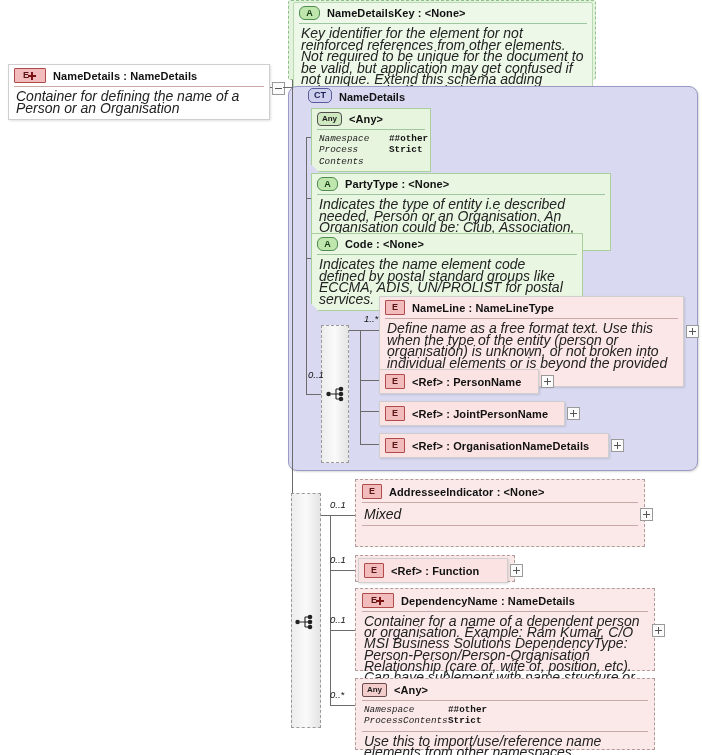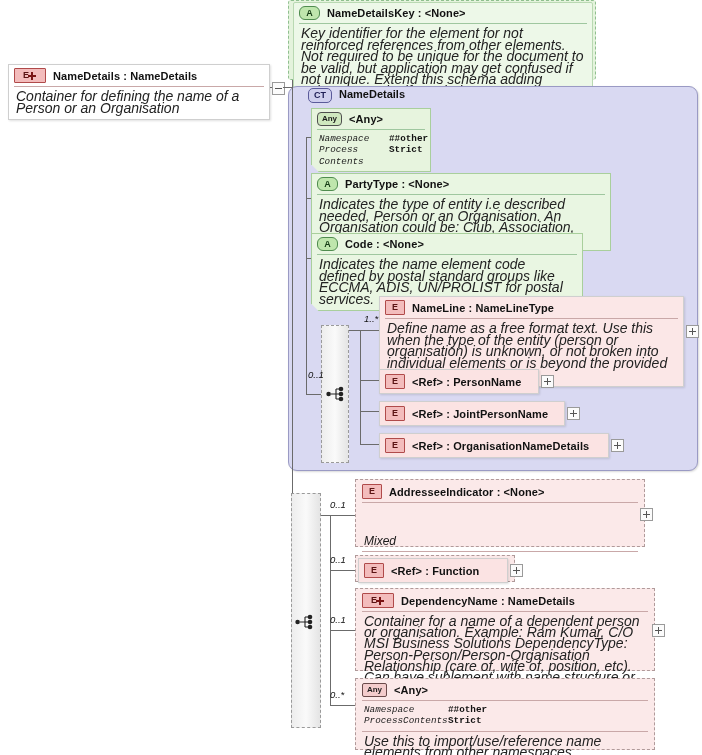--- a/index.html
+++ b/index.html
@@ -36,21 +36,21 @@
   .plusglyph{display:inline-block;width:10px;height:10px;position:relative;margin-left:-3px;}
   .plusglyph:before,.plusglyph:after{content:"";position:absolute;background:#7a1414;}
   .plusglyph:before{left:1px;top:4px;width:8px;height:2px;}
   .plusglyph:after{top:1px;left:4px;height:8px;width:2px;}
   .chip-ep{width:32px;height:15px;border:1.4px solid #b04a4a;background:#f3bcbc;color:#5a1414;border-radius:1px;gap:1px;}
 
   
   .props{display:grid;grid-template-columns:84px auto;padding:3px 7px 4px 7px;font-size:9.3px;line-height:11.4px;font-family:Liberation Mono, monospace;}
   .props .k{font-style:italic;color:#222;}
   .props .v{font-weight:bold;color:#111;}
-  .mixedrow{display:grid;grid-template-columns:44px auto;padding:3px 7px 3px 7px;font-size:12px;margin-top:28px;}
+  .mixedrow{display:grid;grid-template-columns:44px auto;padding:3px 7px 3px 7px;font-size:14px;}
 
   
   .ct-box{position:absolute;box-sizing:border-box;border:1px solid #9a9ac4;
           border-radius:9px;background:#d9d9f2;box-shadow:1px 1px 2px rgba(0,0,0,.15);}
   .dashed-region{position:absolute;box-sizing:border-box;border:1px dashed #b09a9a;background:#fbe9e9;}
   .green-region{position:absolute;box-sizing:border-box;border:1px dashed #8fbf8f;background:#e4f3dc;}
 
   
   .compositor{position:absolute;box-sizing:border-box;border:1px dashed #9a9a9a;
               background:linear-gradient(to right,#ededed,#fafafa,#e4e4e4);}
@@ -98,21 +98,21 @@
     <div class="hdr">
       <span class="chip chip-a">A</span>
       <span class="ttl">NameDetailsKey : &lt;None&gt;</span>
     </div>
     <div class="sep"></div>
     <div class="body">Key identifier for the element for not reinforced references from other elements. Not required to be unique for the document to be valid, but application may get confused if not unique. Extend this schema adding unique contraint if needed.</div>
   </div>
 
   <div class="ct-box" style="left:288px;top:86px;width:410px;height:385px;">
   </div>
-  <div class="abs" style="left:296px;top:88px;display:flex;align-items:flex-start;padding-left:12px;">
+  <div class="abs" style="left:296px;top:88px;display:flex;align-items:flex-end;padding-left:12px;">
     <span class="chip chip-ct">CT</span>
     <span style="font-weight:bold;font-size:11px;color:#111;">NameDetails</span>
   </div>
 
   <div class="ln lnv" style="left:306px;top:137px;height:257px;"></div>
 
   <div class="ln lnh" style="left:306px;top:137px;width:8px;"></div>
   <div class="ln lnh" style="left:306px;top:198px;width:8px;"></div>
   <div class="ln lnh" style="left:306px;top:258px;width:8px;"></div>
   <div class="ln lnh" style="left:306px;top:394px;width:15px;"></div>

